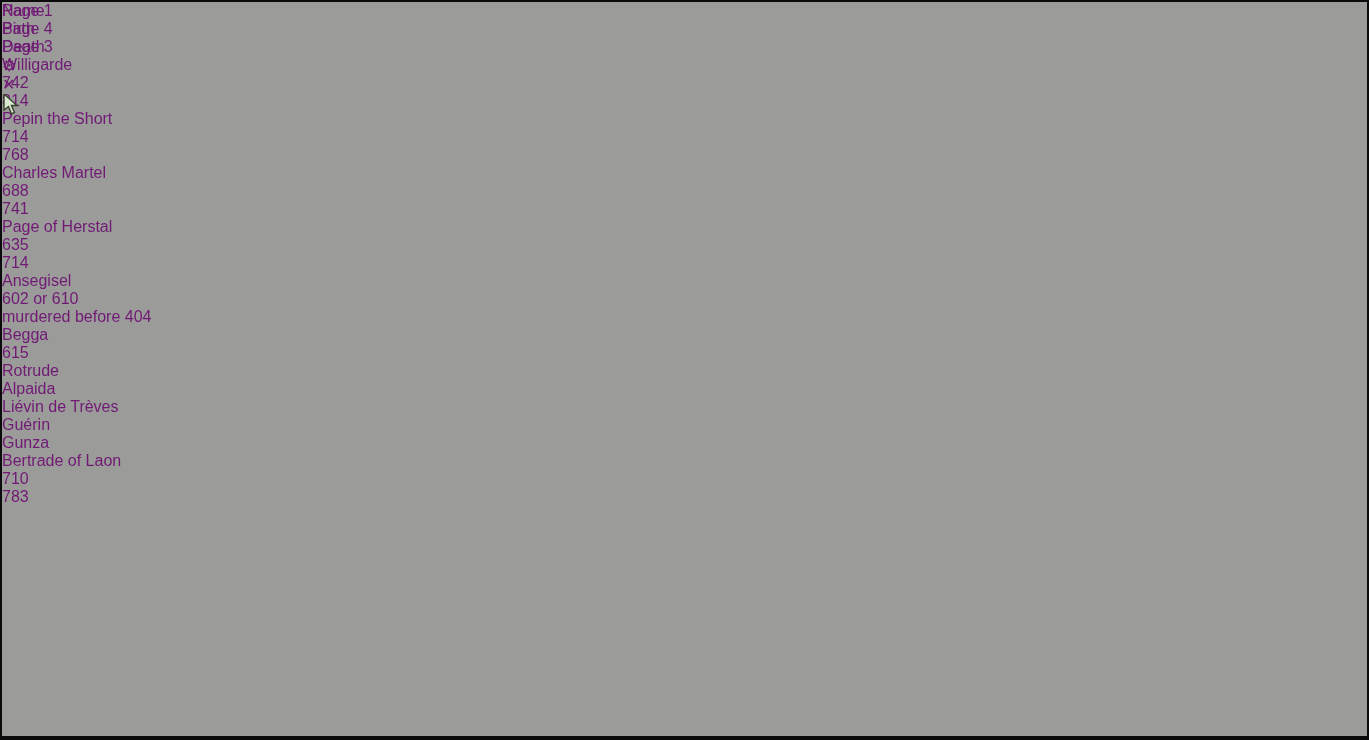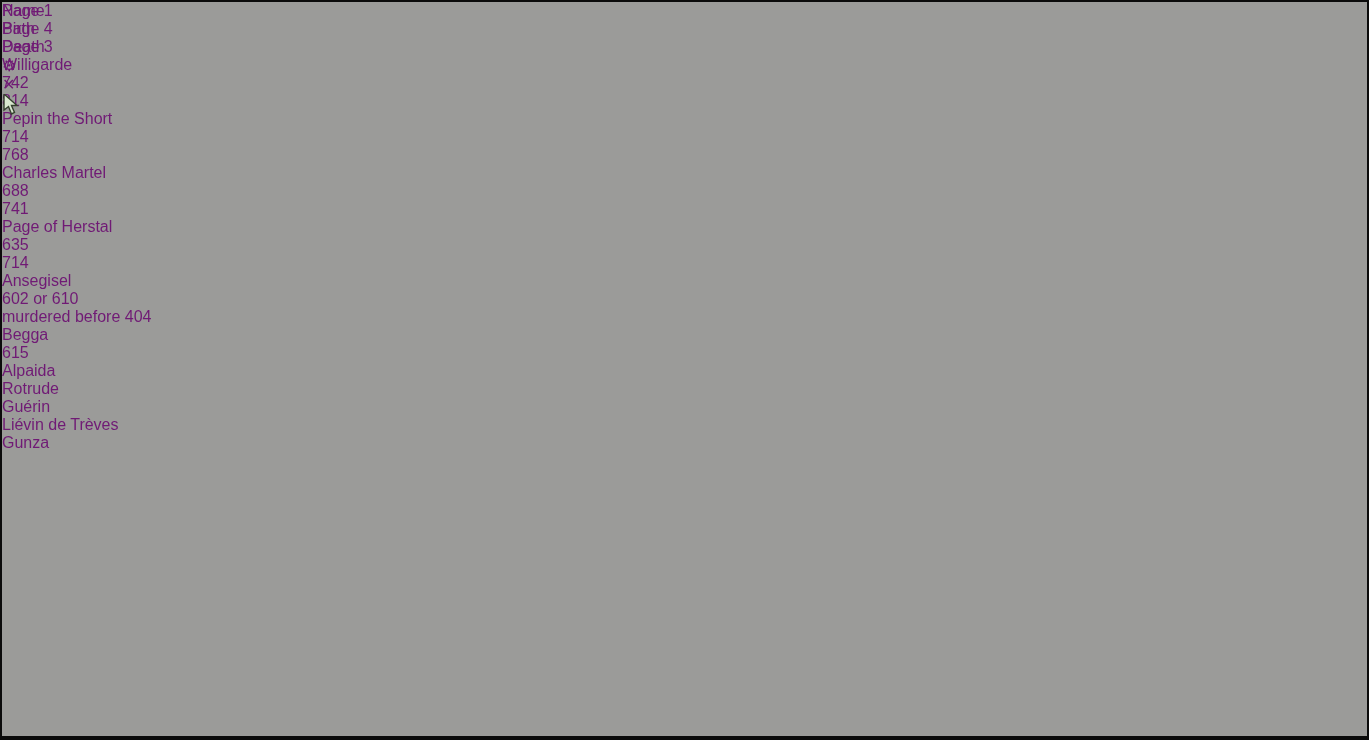--- a/index.html
+++ b/index.html
@@ -274,43 +274,48 @@
         <div class="trow">
           <div class="tname"><span class="gcell gb"></span><span class="gcell gb"></span><span class="gcell gb"></span><span class="gcell gt"></span><span class="gdash"></span><span>Ansegisel</span></div>
           <div class="tbirth">602 or 610</div>
           <div class="tdeath">murdered before 404</div>
         </div>
         <div class="trow">
           <div class="tname"><span class="gcell gb"></span><span class="gcell gb"></span><span class="gcell gb"></span><span class="gcell ge"></span><span class="gdash"></span><span>Begga</span></div>
           <div class="tbirth">615</div>
         </div>
         <div class="trow">
+          <div class="tname"><span class="gcell gb"></span><span class="gcell ge"></span><span class="chev"></span><span>Rotrude</span></div>
+          <div class="tbirth"></div>
+          <div class="tdeath"></div>
+        </div>
+        <div class="trow">
           <div class="tname"><span class="gcell gb"></span><span class="gcell gb"></span><span class="gcell ge"></span><span class="gdash"></span><span>Alpaida</span></div>
           <div class="tbirth"></div>
           <div class="tdeath"></div>
         </div>
         <div class="trow">
-          <div class="tname"><span class="gcell gb"></span><span class="gcell ge"></span><span class="chev"></span><span>Rotrude</span></div>
+          <div class="tname"><span class="gcell gb"></span><span class="gcell "></span><span class="gcell gt"></span><span class="chev"></span><span>Liévin de Trèves</span></div>
           <div class="tbirth"></div>
           <div class="tdeath"></div>
         </div>
         <div class="trow">
           <div class="tname"><span class="gcell gb"></span><span class="gcell "></span><span class="gcell gb"></span><span class="gcell gt"></span><span class="gdash"></span><span>Guérin</span></div>
           <div class="tbirth"></div>
           <div class="tdeath"></div>
         </div>
         <div class="trow">
-          <div class="tname"><span class="gcell gb"></span><span class="gcell "></span><span class="gcell gt"></span><span class="chev"></span><span>Liévin de Trèves</span></div>
-          <div class="tbirth"></div>
-          <div class="tdeath"></div>
-        </div>
-        <div class="trow">
           <div class="tname"><span class="gcell gb"></span><span class="gcell "></span><span class="gcell gb"></span><span class="gcell ge"></span><span class="gdash"></span><span>Gunza</span></div>
           <div class="tbirth"></div>
           <div class="tdeath"></div>
+        </div>
+        <div class="trow">
+          <div class="tname"><span class="gcell gt"></span><span class="chev"></span><span>Bertrade of Laon</span></div>
+          <div class="tbirth">710</div>
+          <div class="tdeath">783</div>
         </div>
       </div>
     <div class="colsep" style="left:239px"></div>
     <div class="colsep" style="left:317px"></div>
     <div class="colsep" style="left:463px"></div>
     <div class="vscroll">
       <div class="vthumb" style="top:26px;height:216px"></div>
     </div>
   </div>
 

